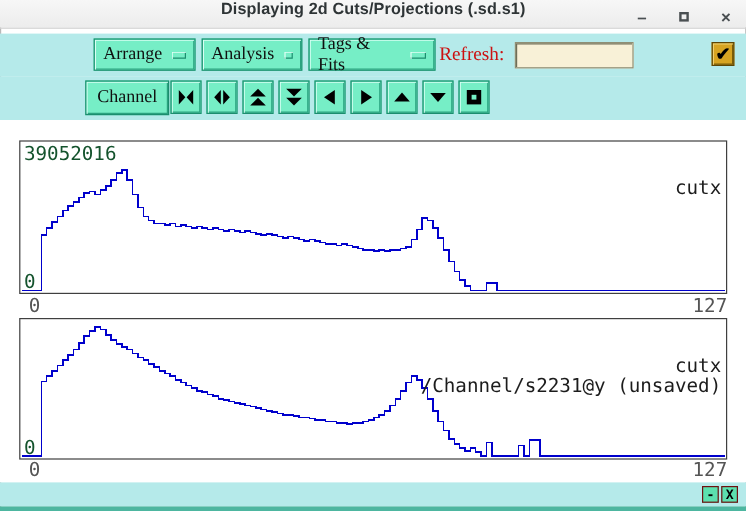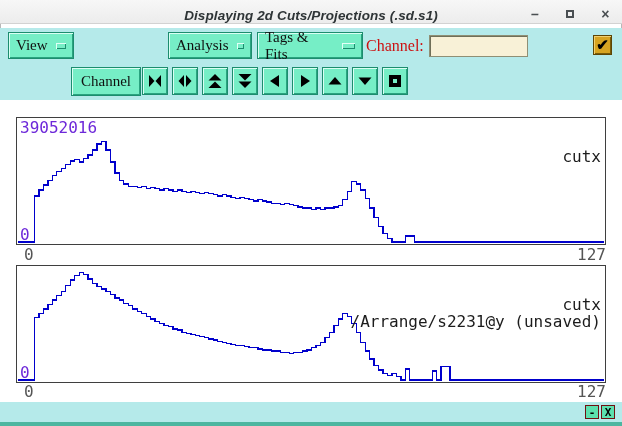--- a/index.html
+++ b/index.html
@@ -7,21 +7,21 @@
   .window {
     position:relative; width:622px; height:426px; background:#fff;
     font-family:"Liberation Sans", sans-serif; overflow:hidden;
     box-shadow: inset 0 0 0 1px #b8b8b8;
   }
   
   .titlebar {
     position:absolute; left:0; top:0; width:622px; height:24px;
     background:linear-gradient(#f7f7f7,#ececec);
     border-bottom:1px solid #d2d2d2;
-    display:flex; align-items:flex-end; justify-content:center;font-style:italic;
+    display:flex; align-items:flex-start; justify-content:center;
   }
   .title-text { font-size:13.5px; font-weight:bold; color:#2e3436; letter-spacing:.1px; }
   .win-controls {
     position:absolute; right:10px; top:0; height:28px;
     display:flex; align-items:center; gap:21px; color:#4a4f52;
   }
   .win-btn { width:14px; height:14px; display:flex; align-items:center; justify-content:center;
     font-size:14px; font-weight:bold; cursor:default; }
   .maxi-box { width:8px; height:8px; border:2px solid #4a4f52; }
   
@@ -67,21 +67,21 @@
   .panel {
     position:absolute; left:16px; width:590px; background:#fff; border:1px solid #3f3f3f;
   }
   .panel-1 { top:17px; height:128px; }
   .panel-2 { top:165px; height:118px; }
   .hist-svg { position:absolute; left:0; top:0; width:100%; height:100%; }
   .plot-label {
     position:absolute; font-family:"DejaVu Sans Mono", monospace; font-size:16px;
     line-height:16px; white-space:pre;
   }
-  .val { color:#6d28d9; }
+  .val { color:#14532d; }
   .ttl { color:#1c1c1c;margin-top:29px; }
   .ymax { left:3px; top:2px; }
   .yzero { left:3px; bottom:1px; }
   .t1 { right:4px; top:2px; }
   .t2 { right:4px; top:19px; }
   .axisrow { position:absolute; left:16px; width:590px; height:17px; }
   .axisrow-1 { top:147px; }
   .axisrow-2 { top:284px; }
   .tick { position:absolute; font-family:"DejaVu Sans Mono", monospace; font-size:16px; color:#555; line-height:16px; }
   .tick-min { left:8px; }
@@ -106,33 +106,33 @@
     <div class="win-controls">
       <div class="win-btn">–</div>
       <div class="win-btn">
           <span class="maxi-box"></span>
         </div>
       <div class="win-btn">×</div>
     </div>
   </div>
 
   <div class="menubar">
-    <div class="tealbtn menu-btn" style="left:8px; width:66px;">
-      <span>View</span>
+    <div class="tealbtn menu-btn" style="left:78px; width:85px;">
+      <span>Arrange</span>
       <span class="opt-indicator"></span>
     </div>
     <div class="tealbtn menu-btn" style="left:168px; width:84px;">
       <span>Analysis</span>
       <span class="opt-indicator"></span>
     </div>
     <div class="tealbtn menu-btn" style="left:257px; width:106px;">
       <span>Tags &amp; Fits</span>
       <span class="opt-indicator"></span>
     </div>
-    <div class="channel-label">Channel:</div>
+    <div class="channel-label">Refresh:</div>
     <input class="channel-input" value="" style="">
     <div class="checkbox">
       <span>✔</span>
     </div>
   </div>
 
   <div class="toolbar">
     <div class="tealbtn tool-btn" style="left:71px; width:70px;">
       <span>Channel</span>
     </div>
@@ -202,21 +202,21 @@
       <span class="tick tick-min">0</span>
       <span class="tick tick-max">127</span>
     </div>
 
     <div class="panel panel-2">
       <svg class="hist-svg" viewBox="0 0 588 116" preserveAspectRatio="none">
         <path fill="none" stroke-width="1.3" shape-rendering="crispEdges" d="M1,114 L13,114 L13.0,114.0 L17.5,114.0 L17.5,51.8 L21.9,51.8 L21.9,47.4 L26.4,47.4 L26.4,43.0 L30.9,43.0 L30.9,38.5 L35.3,38.5 L35.3,34.1 L39.8,34.1 L39.8,29.6 L44.3,29.6 L44.3,25.2 L48.8,25.2 L48.8,19.7 L53.2,19.7 L53.2,14.1 L57.7,14.1 L57.7,9.7 L62.2,9.7 L62.2,6.3 L66.6,6.3 L66.6,8.6 L71.1,8.6 L71.1,13.0 L75.6,13.0 L75.6,17.4 L80.0,17.4 L80.0,20.8 L84.5,20.8 L84.5,23.0 L89.0,23.0 L89.0,25.2 L93.4,25.2 L93.4,28.5 L97.9,28.5 L97.9,31.9 L102.4,31.9 L102.4,34.1 L106.8,34.1 L106.8,37.4 L111.3,37.4 L111.3,39.6 L115.8,39.6 L115.8,43.0 L120.3,43.0 L120.3,45.2 L124.7,45.2 L124.7,47.4 L129.2,47.4 L129.2,50.7 L133.7,50.7 L133.7,52.9 L138.1,52.9 L138.1,55.2 L142.6,55.2 L142.6,57.4 L147.1,57.4 L147.1,59.6 L151.5,59.6 L151.5,60.7 L156.0,60.7 L156.0,62.9 L160.5,62.9 L160.5,64.0 L164.9,64.0 L164.9,66.3 L169.4,66.3 L169.4,67.4 L173.9,67.4 L173.9,68.5 L178.3,68.5 L178.3,69.6 L182.8,69.6 L182.8,70.7 L187.3,70.7 L187.3,71.8 L191.8,71.8 L191.8,72.9 L196.2,72.9 L196.2,74.0 L200.7,74.0 L200.7,75.2 L205.2,75.2 L205.2,76.3 L209.6,76.3 L209.6,77.4 L214.1,77.4 L214.1,78.5 L218.6,78.5 L218.6,79.6 L223.0,79.6 L223.0,79.6 L227.5,79.6 L227.5,80.7 L232.0,80.7 L232.0,81.8 L236.4,81.8 L236.4,81.8 L240.9,81.8 L240.9,82.9 L245.4,82.9 L245.4,84.0 L249.8,84.0 L249.8,84.0 L254.3,84.0 L254.3,85.1 L258.8,85.1 L258.8,85.1 L263.3,85.1 L263.3,86.3 L267.7,86.3 L267.7,86.3 L272.2,86.3 L272.2,87.4 L276.7,87.4 L276.7,86.3 L281.1,86.3 L281.1,86.3 L285.6,86.3 L285.6,85.1 L290.1,85.1 L290.1,84.0 L294.5,84.0 L294.5,81.8 L299.0,81.8 L299.0,79.6 L303.5,79.6 L303.5,76.3 L307.9,76.3 L307.9,71.8 L312.4,71.8 L312.4,66.3 L316.9,66.3 L316.9,59.6 L321.3,59.6 L321.3,52.9 L325.8,52.9 L325.8,47.4 L330.3,47.4 L330.3,50.7 L334.8,50.7 L334.8,57.4 L339.2,57.4 L339.2,66.3 L343.7,66.3 L343.7,76.3 L348.2,76.3 L348.2,85.1 L352.6,85.1 L352.6,92.9 L357.1,92.9 L357.1,99.6 L361.6,99.6 L361.6,104.0 L366.0,104.0 L366.0,107.3 L370.5,107.3 L370.5,109.6 L375.0,109.6 L375.0,107.3 L379.4,107.3 L379.4,110.7 L383.9,110.7 L383.9,114.0 L388.4,114.0 L388.4,102.9 L392.8,102.9 L392.8,114.0 L397.3,114.0 L397.3,114.0 L401.8,114.0 L401.8,114.0 L406.3,114.0 L406.3,114.0 L410.7,114.0 L410.7,114.0 L415.2,114.0 L415.2,105.1 L419.7,105.1 L419.7,114.0 L424.1,114.0 L424.1,100.7 L428.6,100.7 L428.6,100.7 L433.1,100.7 L433.1,114.0 L437.5,114.0 L437.5,114.0 L442.0,114.0 L442.0,114.0 L446.5,114.0 L446.5,114.0 L450.9,114.0 L450.9,114.0 L455.4,114.0 L455.4,114.0 L459.9,114.0 L459.9,114.0 L464.3,114.0 L464.3,114.0 L468.8,114.0 L468.8,114.0 L473.3,114.0 L473.3,114.0 L477.8,114.0 L477.8,114.0 L482.2,114.0 L482.2,114.0 L486.7,114.0 L486.7,114.0 L491.2,114.0 L491.2,114.0 L495.6,114.0 L495.6,114.0 L500.1,114.0 L500.1,114.0 L504.6,114.0 L504.6,114.0 L509.0,114.0 L509.0,114.0 L513.5,114.0 L513.5,114.0 L518.0,114.0 L518.0,114.0 L522.4,114.0 L522.4,114.0 L526.9,114.0 L526.9,114.0 L531.4,114.0 L531.4,114.0 L535.8,114.0 L535.8,114.0 L540.3,114.0 L540.3,114.0 L544.8,114.0 L544.8,114.0 L549.3,114.0 L549.3,114.0 L553.7,114.0 L553.7,114.0 L558.2,114.0 L558.2,114.0 L562.7,114.0 L562.7,114.0 L567.1,114.0 L567.1,114.0 L571.6,114.0 L571.6,114.0 L576.1,114.0 L576.1,114.0 L580.5,114.0 L580.5,114.0 L585.0,114.0 L587,114" stroke="#0000cc"></path>
       </svg>
       <div class="plot-label val yzero">0</div>
       <div class="plot-label ttl t1">cutx</div>
-      <div class="plot-label ttl t2">/Arrange/s2231@y (unsaved)</div>
+      <div class="plot-label ttl t2">/Channel/s2231@y (unsaved)</div>
     </div>
     <div class="axisrow axisrow-2">
       <span class="tick tick-min">0</span>
       <span class="tick tick-max">127</span>
     </div>
 
   </div>
 
   <div class="statusbar">
     <div class="mini-controls">

